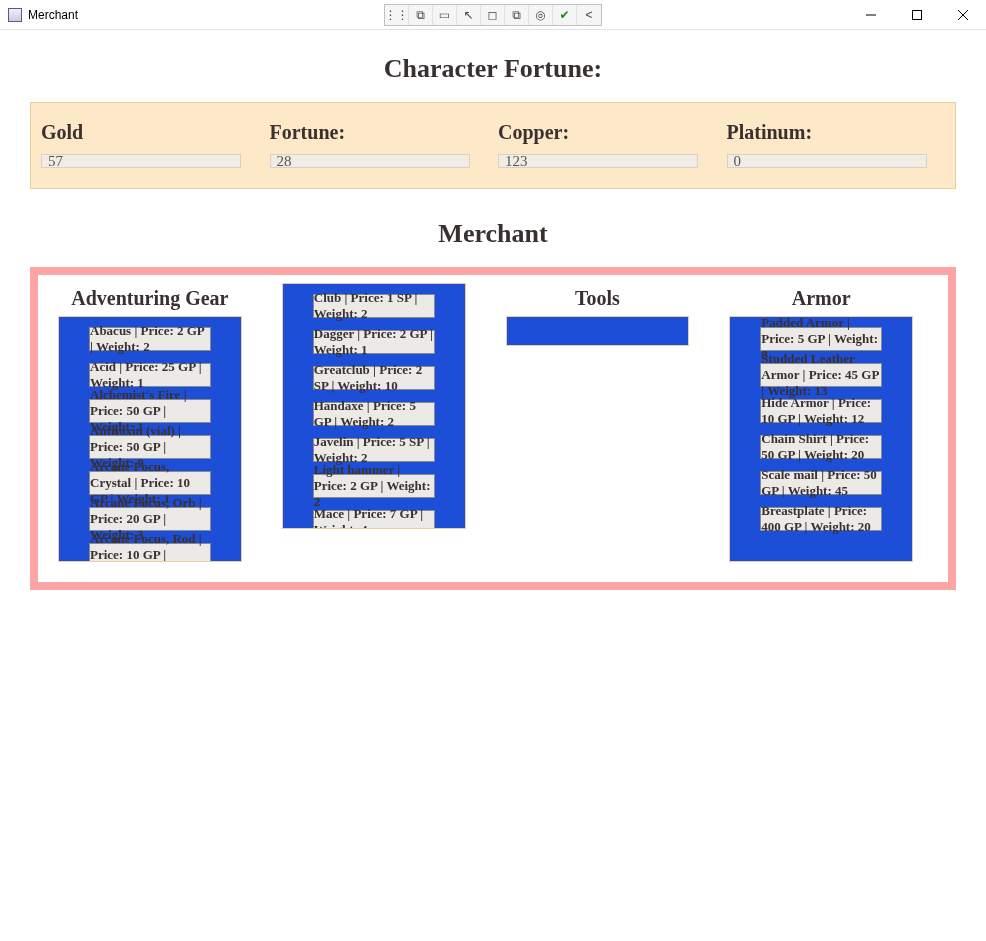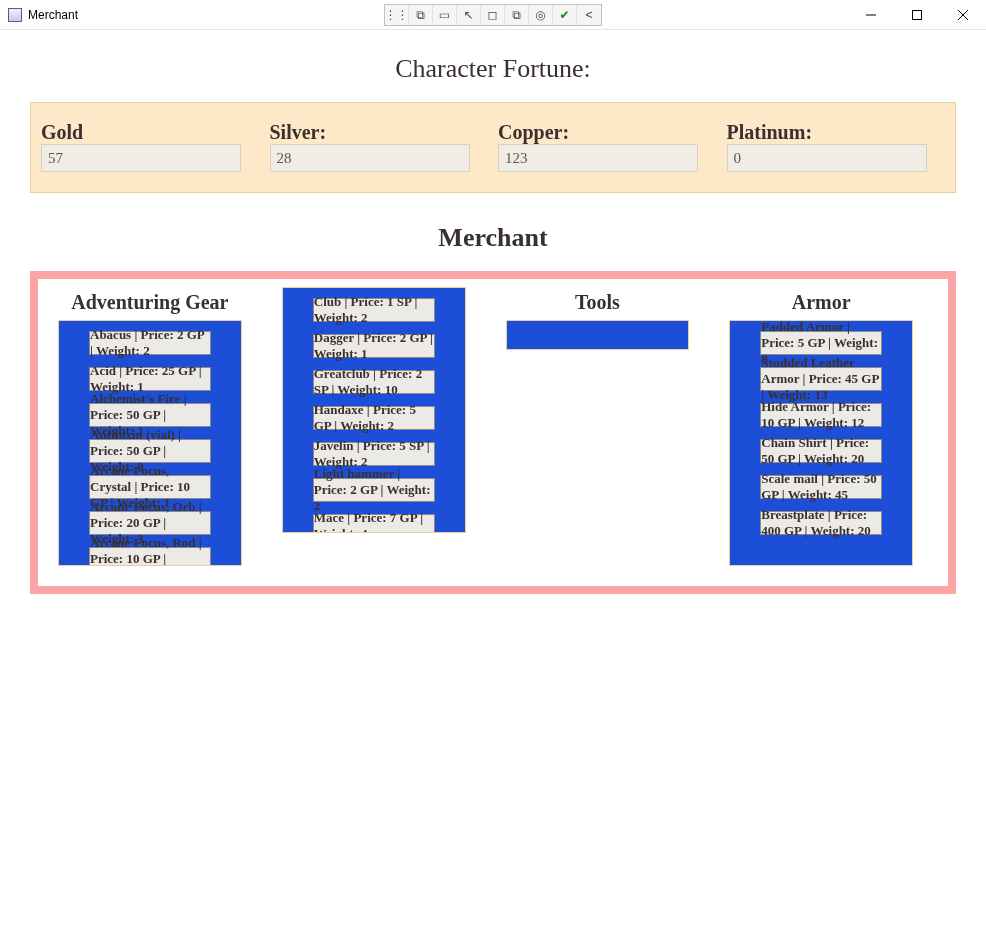--- a/index.html
+++ b/index.html
@@ -75,44 +75,45 @@
     color: #000;
   }
 
   .content {
     padding: 10px 30px 20px 30px;
   }
 
   h1.main-heading {
     text-align: center;
     font-size: 26px;
-    font-weight: normal;
+    font-weight: bold;
     margin: 14px 0 18px 0;
     color: #3a3030;
   }
 
   .fortune-box {
     background: #fde8c8;
     border: 1px solid #e8cfa0;
     padding: 18px 10px 20px 10px;
     display: flex;
     gap: 10px;
   }
   .fortune-col {
     flex: 1;
     display: flex;
     flex-direction: column;
+    gap: 10px;
   }
   .fortune-label {
     font-size: 20px;
     font-weight: bold;
     color: #3a3030;
   }
   .fortune-input {
-    height: 28px;
+    height: 14px;
     background: #f1ede4;
     border: 1px solid #d8d2c4;
     padding: 2px 6px;
     font-family: Georgia, serif;
     font-size: 15px;
     color: #555;
     width: 200px;
     max-width: 100%;
   }
 
@@ -231,21 +232,21 @@
 <div class="content">
 
   <h1 class="main-heading">Character Fortune:</h1>
 
   <div class="fortune-box">
     <div class="fortune-col">
       <div class="fortune-label">Gold</div>
       <input class="fortune-input" value="57" style="">
     </div>
     <div class="fortune-col">
-      <div class="fortune-label">Silver:</div>
+      <div class="fortune-label">Fortune:</div>
       <input class="fortune-input" value="28" style="">
     </div>
     <div class="fortune-col">
       <div class="fortune-label">Copper:</div>
       <input class="fortune-input" value="123" style="">
     </div>
     <div class="fortune-col">
       <div class="fortune-label">Platinum:</div>
       <input class="fortune-input" value="0" style="">
     </div>

